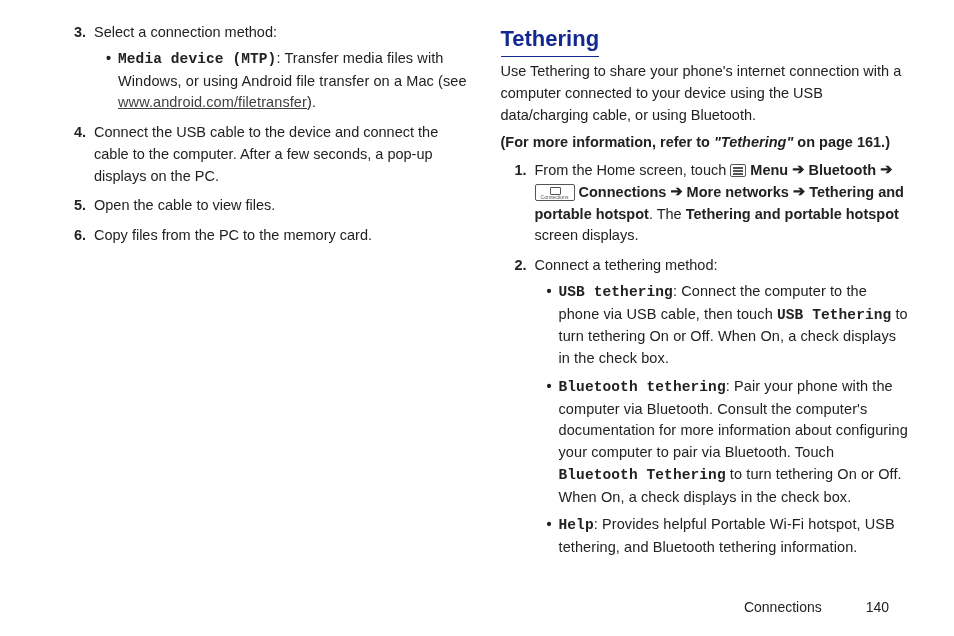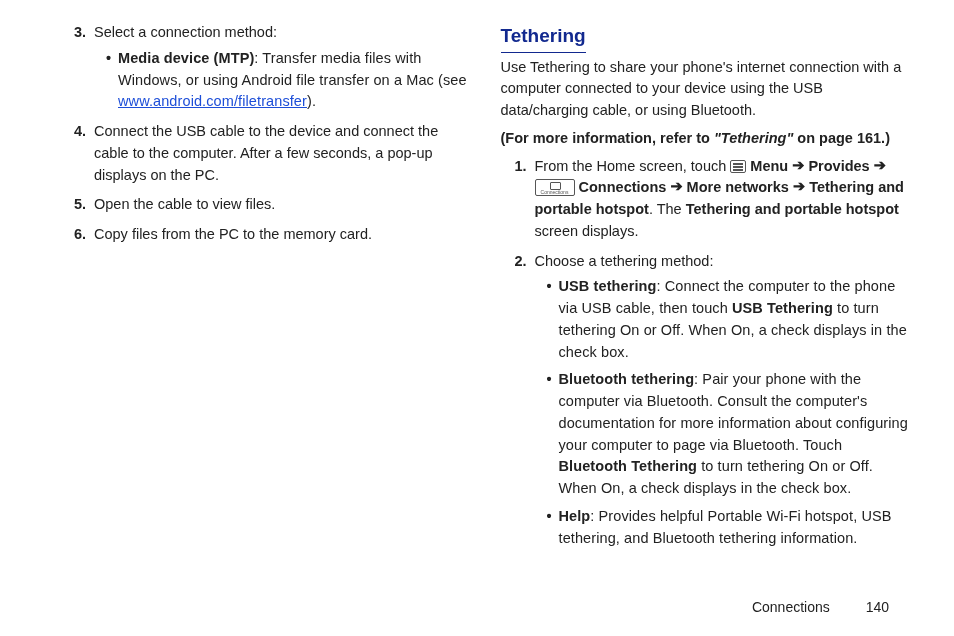--- a/index.html
+++ b/index.html
@@ -56,27 +56,27 @@
     margin-bottom: 6px;
   }
   ul.bullets > li::before {
     content: "•";
     position: absolute;
     left: 0;
     top: 0;
     font-weight: bold;
   }
   .narrow { font-family: "Arial Narrow", Arial, sans-serif; margin-top: 20px; }
-  .nb { font-weight: bold; font-family: Liberation Sans, sans-serif;}
+  .nb { font-weight: bold; font-family: Liberation Mono, monospace;}
   .b { font-weight: bold; }
-  a.link { color: #1d4ed8; }
+  a.link { color: #404040; }
   .section-head {
     color: #12298f;
     font-weight: bold;
-    font-size: 19px;
+    font-size: 22px;
     margin-bottom: 4px;
     border-bottom: 1px solid #12298f;
     display: inline-block;
     padding-bottom: 1px;
   }
   .ital { font-style: italic; }
   .arrow {
     font-family: Arial, sans-serif;
     display: inline-block;
     transform: translateY(-1px);
@@ -127,21 +127,21 @@
     letter-spacing: 0;
     line-height: 6px;
   }
   .footer {
     position: absolute;
     right: 65px;
     bottom: 18px;
     font-size: 14px;
     color: #222;
   }
-  .footer .pg { margin-left: 32px; }
+  .footer .pg { margin-left: 40px; }
 </style>
 </head>
 <body>
 
 <div class="page">
 
   <div class="col col-left">
     <ol class="num-list">
       <li>
         <span class="marker">3.</span>
@@ -174,38 +174,38 @@
       <span>(For more information, refer to </span><span class="ital">"Tethering"</span><span> on page 161.)</span>
     </div>
 
     <ol class="num-list">
       <li>
         <span class="marker">1.</span>
         <span>From the Home screen, touch </span>
         <span class="icon-menu"></span>
         <span class="b"> <span>Menu</span> </span>
         <span class="arrow b">➔</span>
-        <span class="b"> <span>Provides</span> </span>
+        <span class="b"> <span>Bluetooth</span> </span>
         <span class="arrow b">➔</span>
         <span class="icon-conn"></span>
         <span class="b"> <span>Connections</span> </span>
         <span class="arrow b">➔</span>
         <span class="b"> <span>More networks</span> </span>
         <span class="arrow b">➔</span>
         <span class="b"> <span>Tethering and portable hotspot</span></span><span>. The </span><span class="b">Tethering and portable hotspot</span><span> screen displays.</span>
       </li>
       <li>
         <span class="marker">2.</span>
-        <span>Choose a tethering method:</span>
+        <span>Connect a tethering method:</span>
         <ul class="bullets">
           <li>
             <span class="nb">USB tethering</span><span class="narrow">: Connect the computer to the phone via USB cable, then touch </span><span class="nb">USB Tethering</span><span class="narrow"> to turn tethering On or Off. When On, a check displays in the check box.</span>
           </li>
           <li>
-            <span class="nb">Bluetooth tethering</span><span class="narrow">: Pair your phone with the computer via Bluetooth. Consult the computer's documentation for more information about configuring your computer to page via Bluetooth. Touch </span><span class="nb">Bluetooth Tethering</span><span class="narrow"> to turn tethering On or Off. When On, a check displays in the check box.</span>
+            <span class="nb">Bluetooth tethering</span><span class="narrow">: Pair your phone with the computer via Bluetooth. Consult the computer's documentation for more information about configuring your computer to pair via Bluetooth. Touch </span><span class="nb">Bluetooth Tethering</span><span class="narrow"> to turn tethering On or Off. When On, a check displays in the check box.</span>
           </li>
           <li>
             <span class="nb">Help</span><span class="narrow">: Provides helpful Portable Wi-Fi hotspot, USB tethering, and Bluetooth tethering information.</span>
           </li>
         </ul>
       </li>
     </ol>
   </div>
 </div>
 

